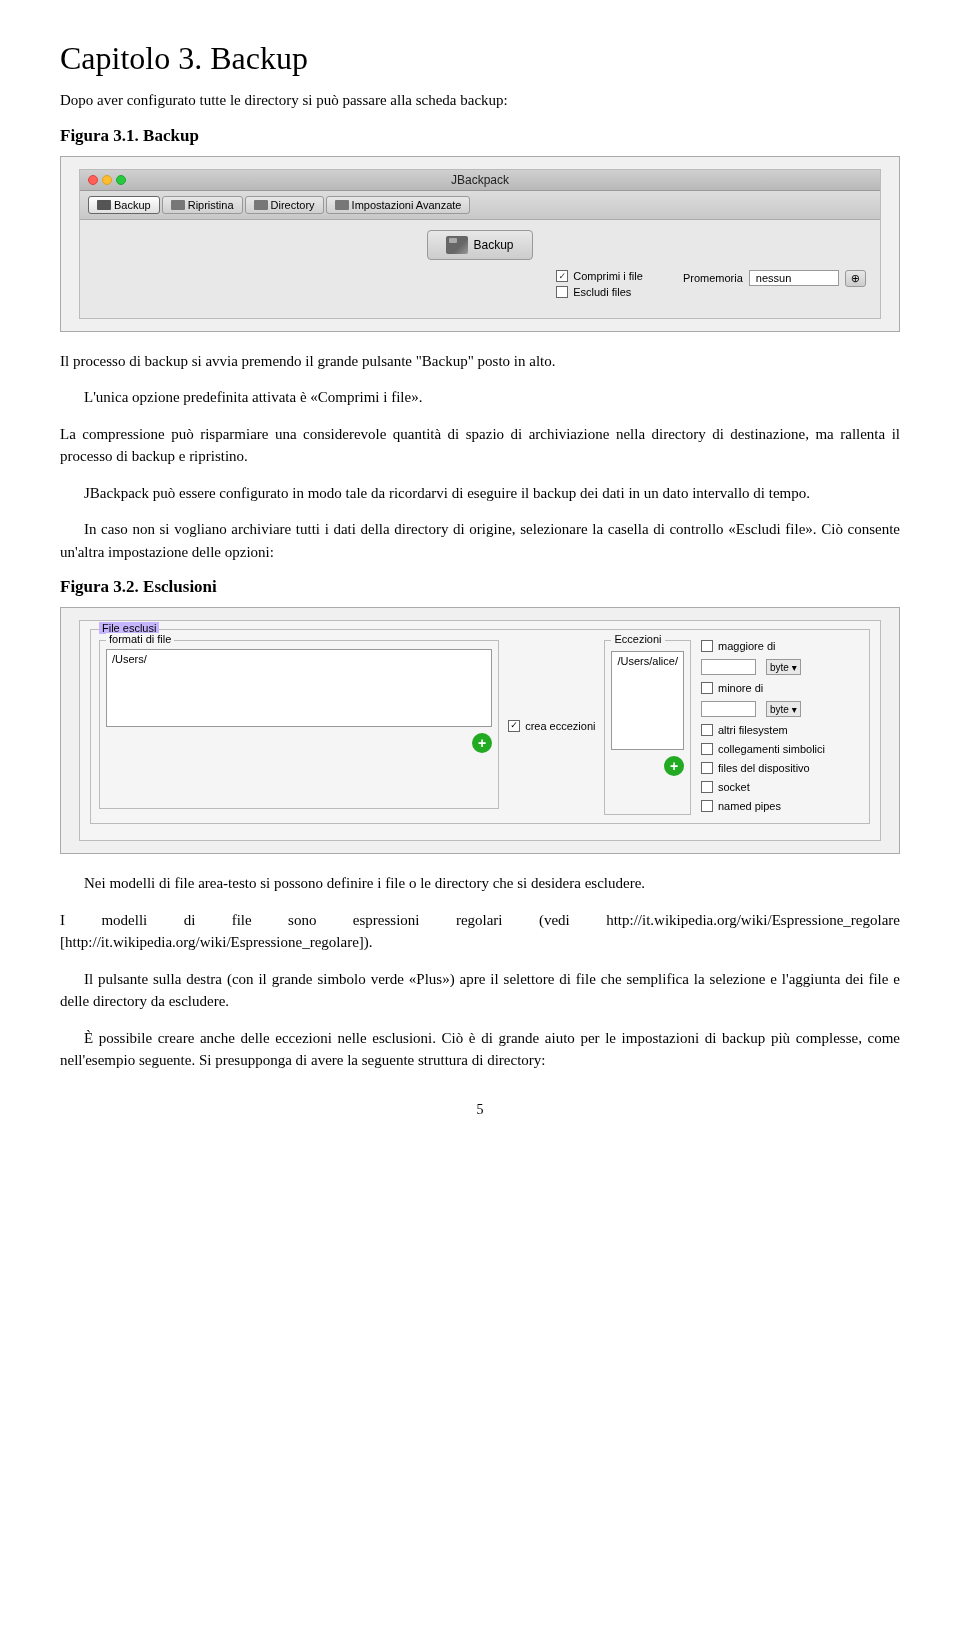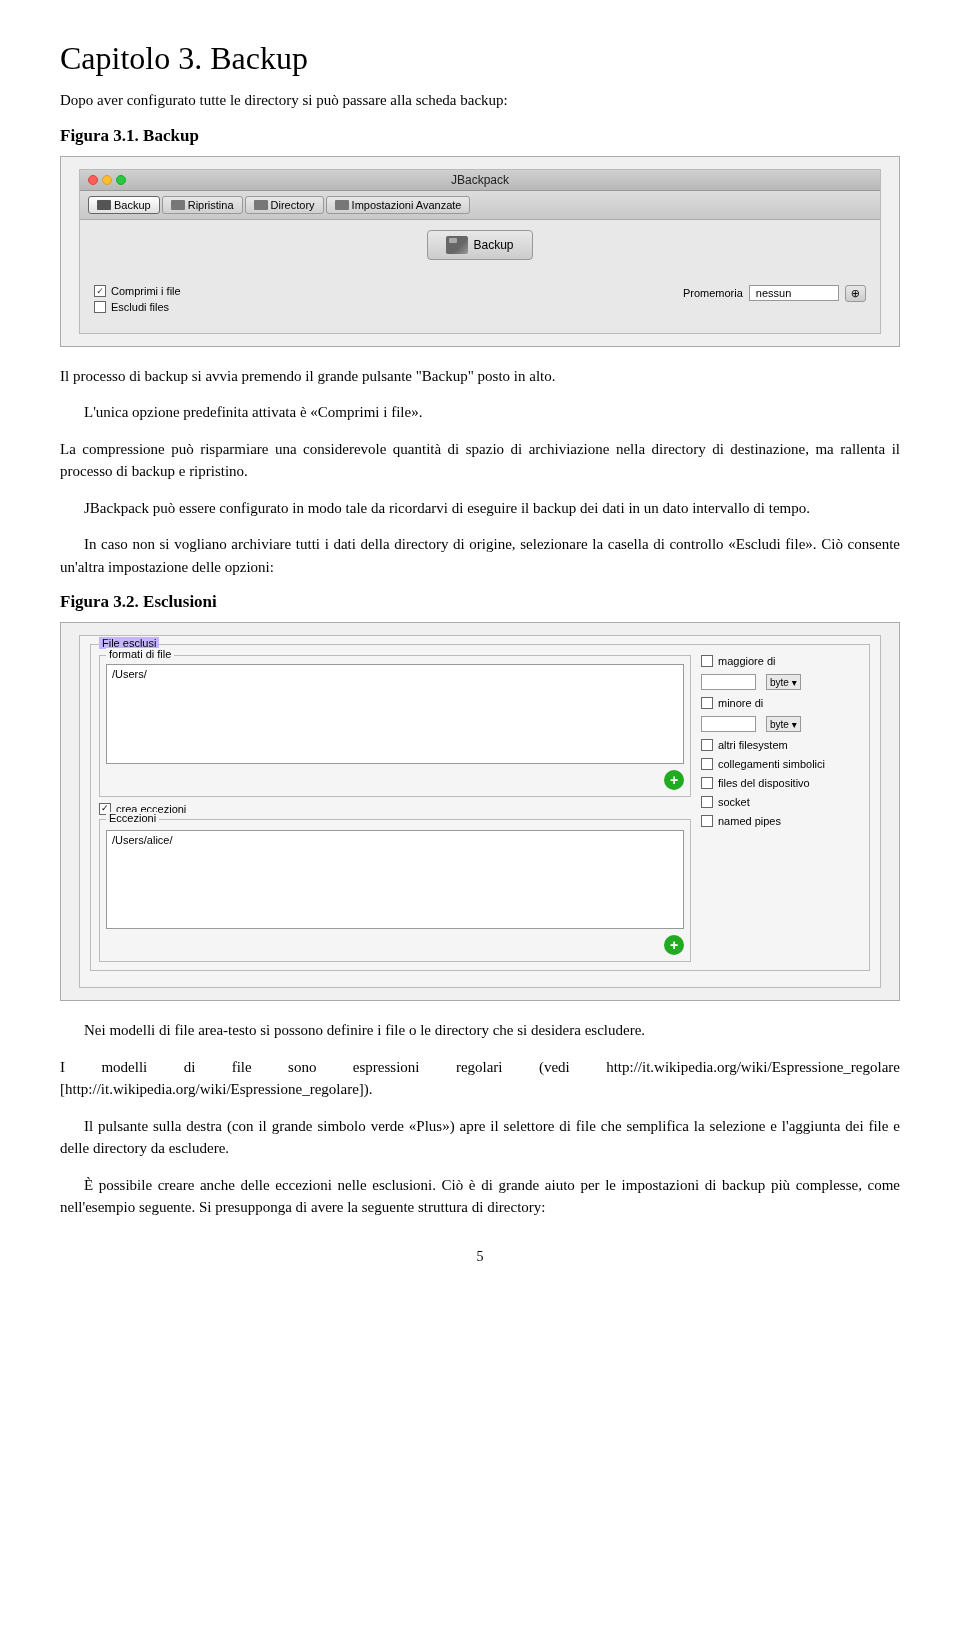--- a/index.html
+++ b/index.html
@@ -123,23 +123,22 @@
       width: 20px; height: 16px;
       background: #555;
       display: inline-block;
       border-radius: 2px;
       position: relative;
     }
     .fig1-options {
       width: 100%;
       display: flex;
       align-items: flex-start;
-      justify-content: space-between;
+      justify-content: flex-end;
       gap: 40px;
-      margin-top: 15px;
     }
     .fig1-checkboxes {
       display: flex;
       flex-direction: column;
       gap: 4px;
     }
     .fig1-checkbox-row {
       display: flex;
       align-items: center;
       gap: 5px;
@@ -222,21 +221,22 @@
       font-size: 11px;
     }
     .fig2-main-row {
       display: flex;
       gap: 10px;
       margin-top: 6px;
     }
     .fig2-left {
       flex: 1;
       display: flex;
-      flex-direction: column;
+      flex-direction: row;
+      gap: 9px;
     }
     .fig2-right {
       width: 160px;
       display: flex;
       flex-direction: column;
       gap: 4px;
     }
     .fig2-format-group {
       border: 1px solid #bbb;
       padding: 4px 6px 6px 6px;
@@ -248,21 +248,21 @@
       position: absolute;
       top: -8px;
       left: 6px;
       background: #f5f5f5;
       padding: 0 3px;
       font-size: 11px;
     }
     .fig2-listbox {
       border: 1px solid #999;
       background: #fff;
-      height: 100px;
+      height: 78px;
       margin-top: 4px;
       margin-bottom: 4px;
       padding: 2px;
       font-size: 11px;
       overflow: hidden;
     }
     .fig2-listbox-item {
       padding: 1px 3px;
     }
     .fig2-add-btn {

